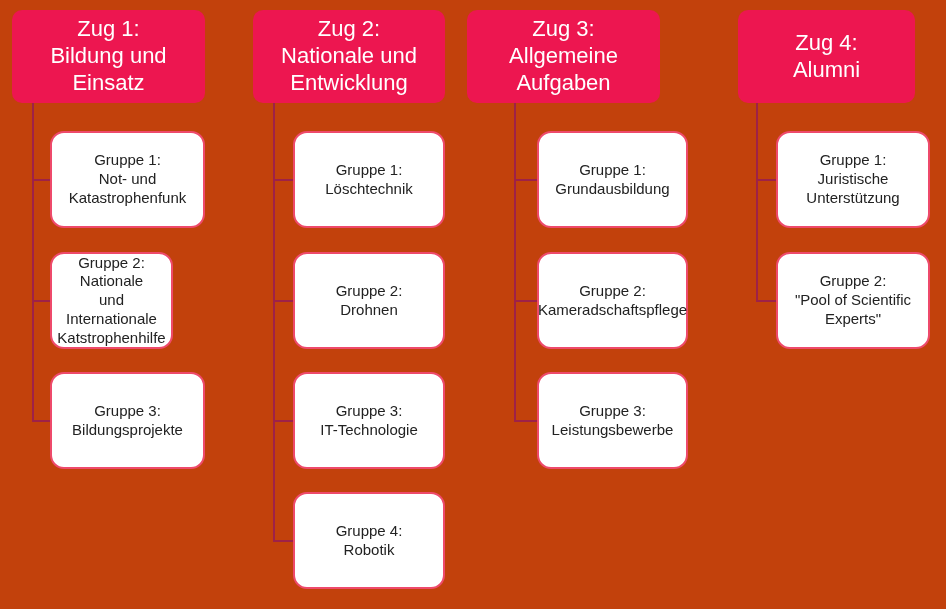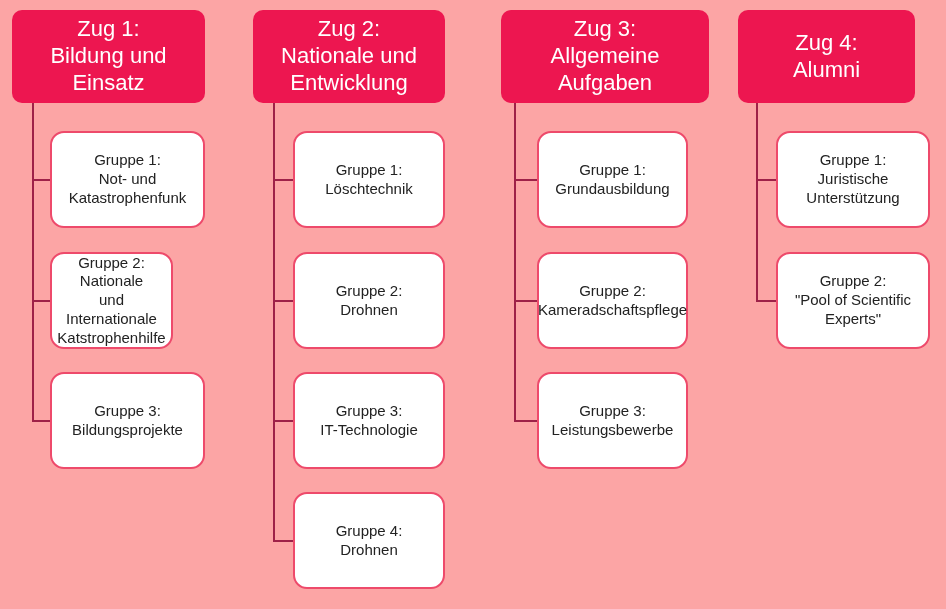--- a/index.html
+++ b/index.html
@@ -5,21 +5,21 @@
   html, body {
     margin: 0;
     padding: 0;
     background: #ffffff;
     font-family: "Liberation Sans", sans-serif;
   }
   #canvas {
     position: relative;
     width: 946px;
     height: 609px;
-    background: #fca5a5;
+    background: #c2410c;
     overflow: hidden;
   }
   .header-box {
     position: absolute;
     top: 10px;
     height: 93px;
     background: #ED1650;
     border-radius: 10px;
     display: flex;
     align-items: center;
@@ -108,26 +108,26 @@
     <div class="group-box" style="left:293px;width:152px;top:252px">
       <span>Gruppe 2:
 Drohnen</span>
     </div>
     <div class="group-box" style="left:293px;width:152px;top:372px">
       <span>Gruppe 3:
 IT-Technologie</span>
     </div>
     <div class="group-box" style="left:293px;width:152px;top:492px">
       <span>Gruppe 4:
-Drohnen</span>
+Robotik</span>
     </div>
   </div>
 
   <div>
-    <div class="header-box" style="left:501px;width:208px">
+    <div class="header-box" style="left:467px;width:193px">
       <span>Zug 3:
 Allgemeine
 Aufgaben</span>
     </div>
     <div class="vline" style="left:514px;top:103px;height:318px"></div>
     <div class="hline" style="left:514px;top:179px;width:23px"></div>
     <div class="hline" style="left:514px;top:300px;width:23px"></div>
     <div class="hline" style="left:514px;top:420px;width:23px"></div>
     <div class="group-box" style="left:537px;width:151px;top:131px">
       <span>Gruppe 1:

